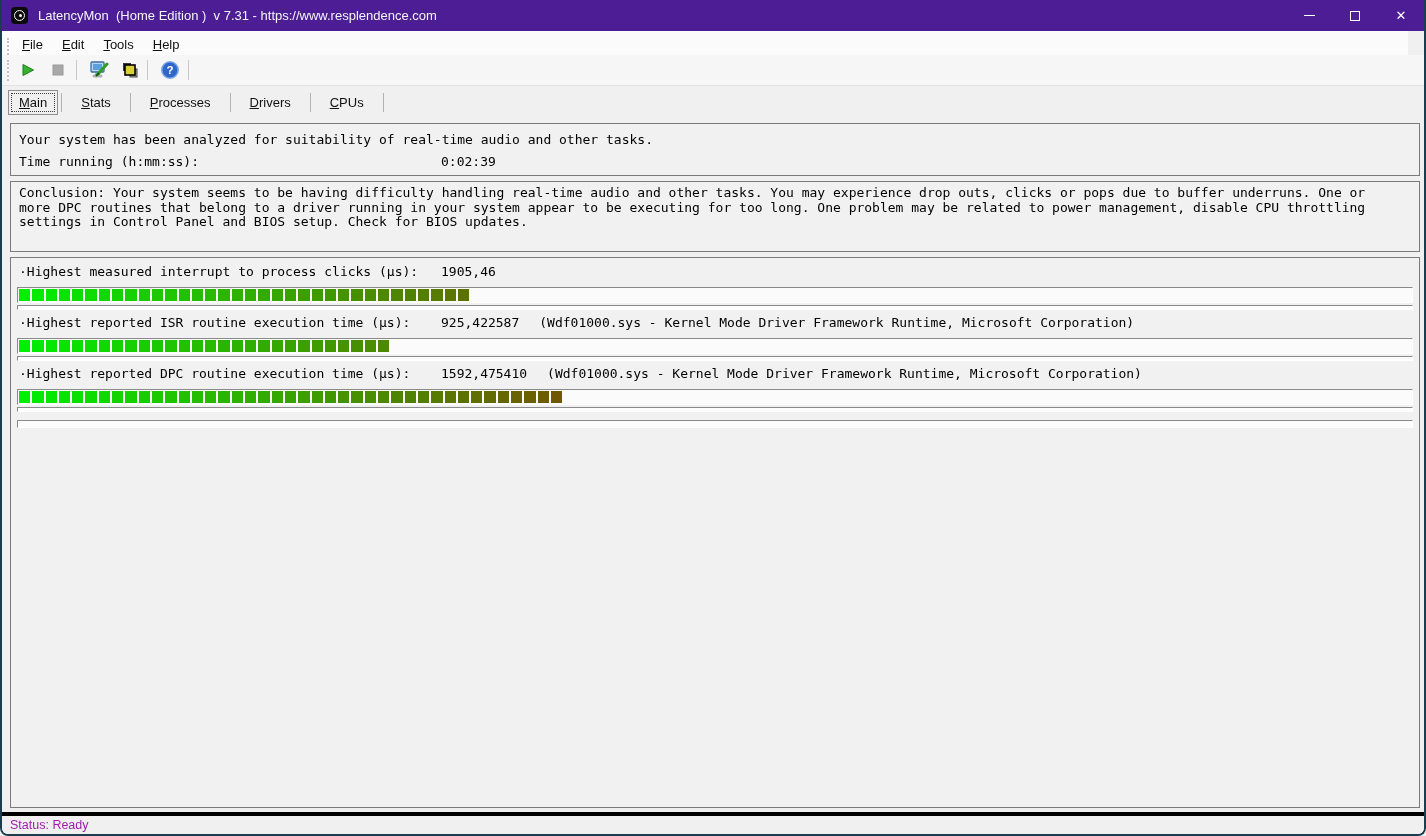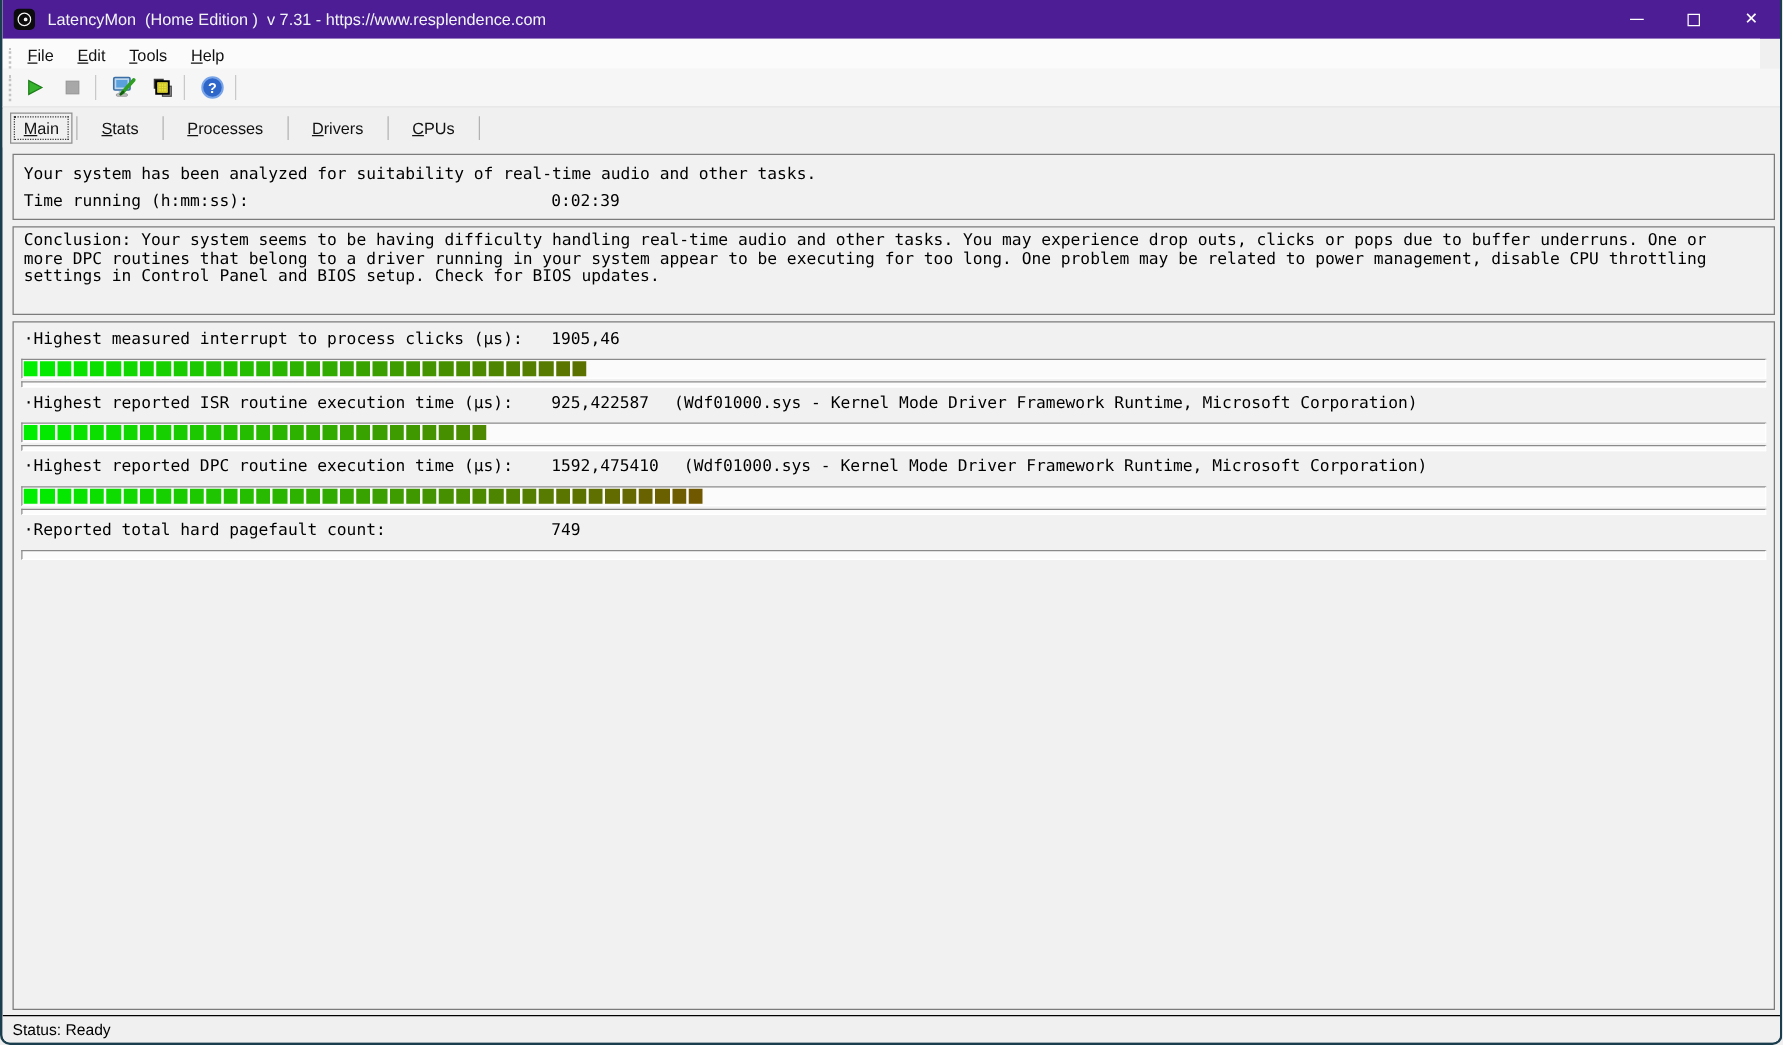--- a/index.html
+++ b/index.html
@@ -47,21 +47,21 @@
   #panel-metrics { top:257px; height:551px; padding-top:7px; }
   .metric { margin-bottom:6px; }
   .mline { display:flex; white-space:pre; line-height:14px; padding:0 8px; }
   .mlabel { flex:0 0 422px; }
   .mdetail { margin-left:20px; }
   .bar { height:16px; margin:8px 6px 0 6px; border:1px solid; border-color:#8a8a8a #ffffff #ffffff #8a8a8a; background:#fbfbfb; padding:1px 1px; display:flex; gap:2px; align-items:center; }
   .seg { flex:0 0 11.3px; height:12px; }
   .strip { height:5px; margin:2px 6px 0 6px; border:1px solid; border-color:#8a8a8a #ffffff #ffffff #8a8a8a; background:#fcfcfc; }
   .strip.lg { height:8px; margin-top:8px; }
   
-  #statusbar { position:absolute; left:0; right:0; bottom:0; height:22px; border-top:1px solid #000000; background:#f0f0f0; display:flex; align-items:center; padding-left:8px; font-size:12.5px; color:#000000; }
+  #statusbar { position:absolute; left:0; right:0; bottom:0; height:22px; border-top:4px solid #000000; background:#f0f0f0; display:flex; align-items:center; padding-left:8px; font-size:12.5px; color:#a21caf; }
 </style>
 </head>
 <body>
 
 <div id="window">
 
   <div id="titlebar">
     <div id="appicon"></div>
     <div id="title-text">LatencyMon  (Home Edition )  v 7.31 - https://www.resplendence.com</div>
     <div id="win-controls">
@@ -279,23 +279,20 @@
           <div class="seg" style="background: rgb(101, 103, 0);"></div>
           <div class="seg" style="background: rgb(104, 99, 0);"></div>
           <div class="seg" style="background: rgb(106, 96, 0);"></div>
           <div class="seg" style="background: rgb(109, 92, 0);"></div>
           <div class="seg" style="background: rgb(112, 88, 0);"></div>
         </div>
       <div class="strip"></div>
     </div>
 
     <div class="metric">
-      <div class="mline">
-        <span class="mlabel">·Reported total hard pagefault count:</span><span class="mvalue">749</span>
-      </div>
 
       <div class="strip lg"></div>
     </div>
   </div>
 
   <div id="statusbar">
     <span>Status: Ready</span>
   </div>
 
 </div>

